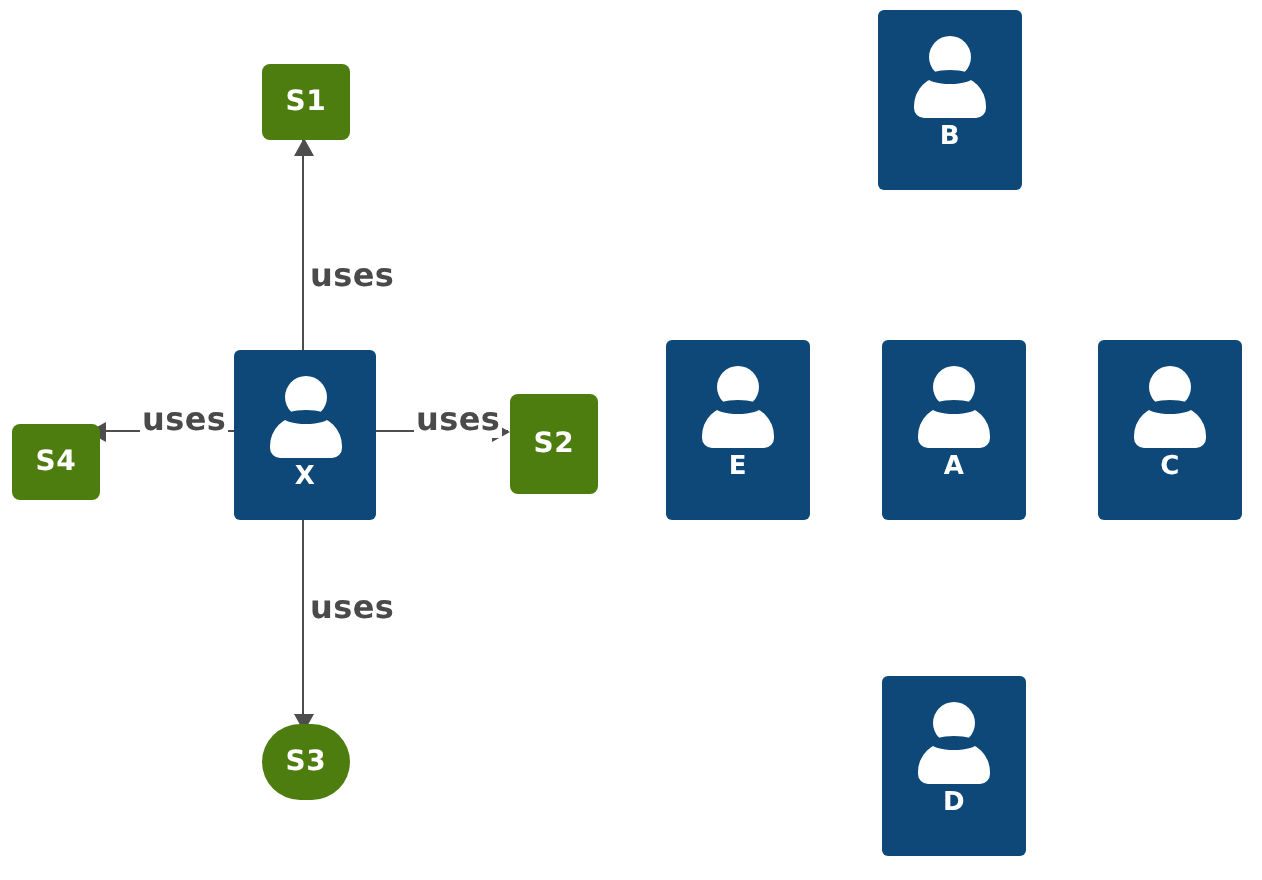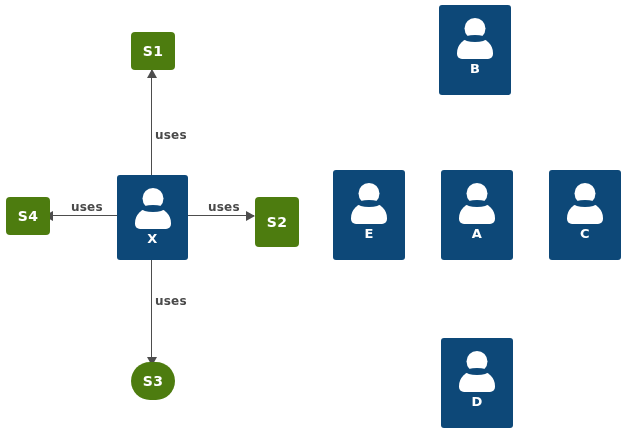--- a/index.html
+++ b/index.html
@@ -118,21 +118,21 @@
   }
   .arrow.down {
     border-left: 5px solid transparent;
     border-right: 5px solid transparent;
     border-top: 9px solid #4d4d4d;
   }
 
   .edge-label {
     position: absolute;
     color: #4a4a4a;
-    font-size: 12px;
+    font-size: 16px;
     font-weight: bold;
     letter-spacing: .2px;
     white-space: nowrap;
     background: #ffffff;
     padding: 0 1px;
   }
 </style>
 </head>
 <body>
 
@@ -153,21 +153,21 @@
   <div class="edge-line h" style="left:52px; top:215px; width:66px;"></div>
   <div class="arrow left" style="left:44px; top:211px;"></div>
   <div class="edge-label" style="left:70px; top:200px;">uses</div>
 
   <div class="service" style="left:131px; top:32px; width:44px; height:38px;">S1</div>
 
   <div class="service" style="left:255px; top:197px; width:44px; height:50px;">S2</div>
 
   <div class="service" style="left:131px; top:362px; width:44px; height:38px;border-radius:19px;">S3</div>
 
-  <div class="service" style="left:6px; top:197px; width:44px; height:38px;">S4</div>
+  <div class="service" style="left:6px; top:212px; width:44px; height:38px;">S4</div>
 
   <div class="actor" style="left:117px; top:175px; width:71px; height:85px;">
     <div class="person">
       <div class="head"></div>
       <div class="body"></div>
       <div class="notch"></div>
     </div>
     <div class="actor-label">X</div>
   </div>
 

